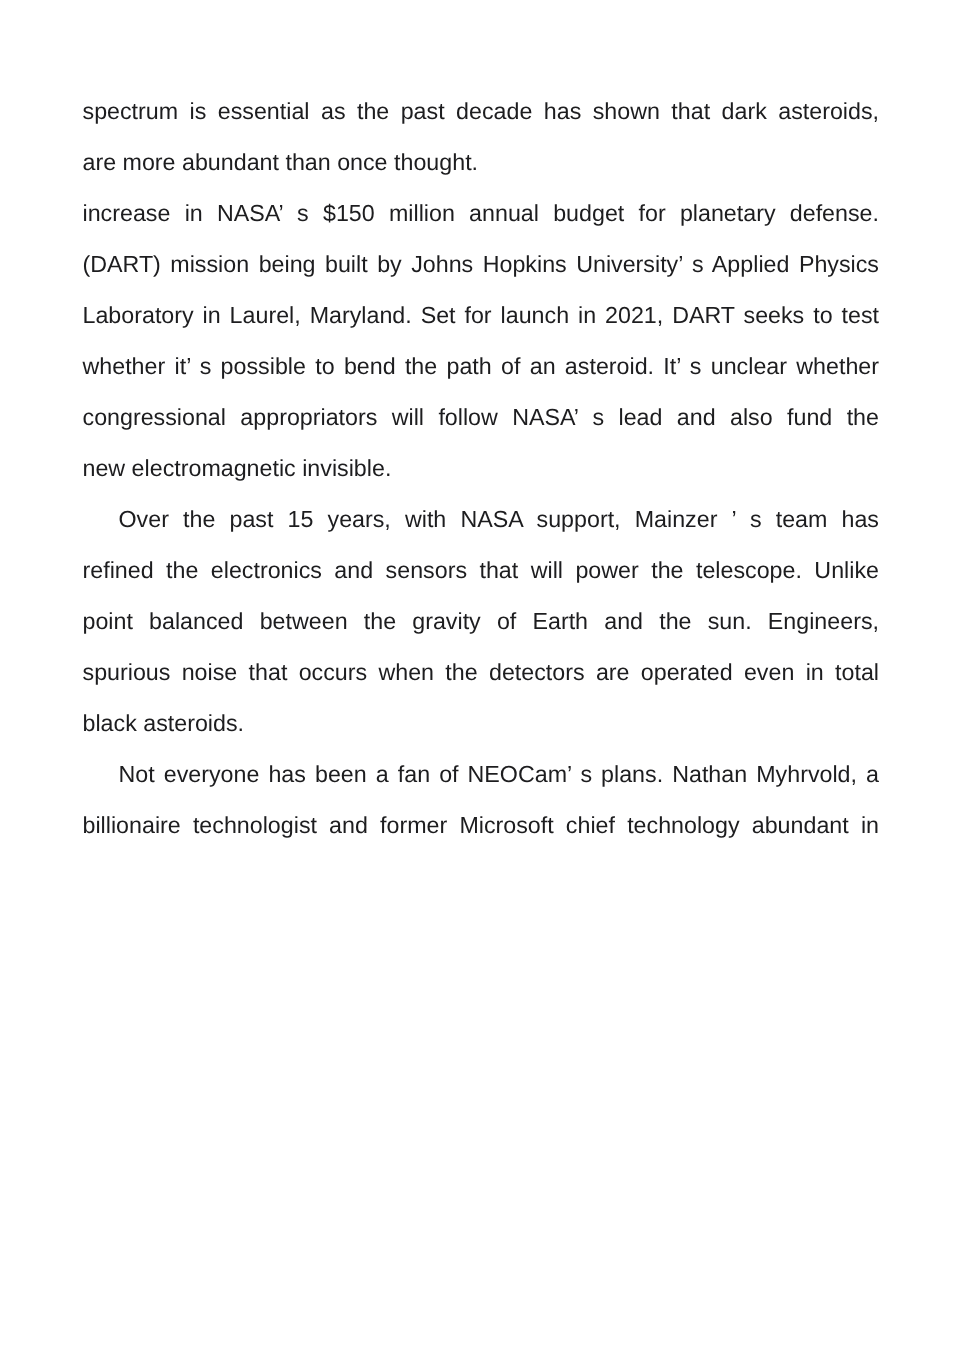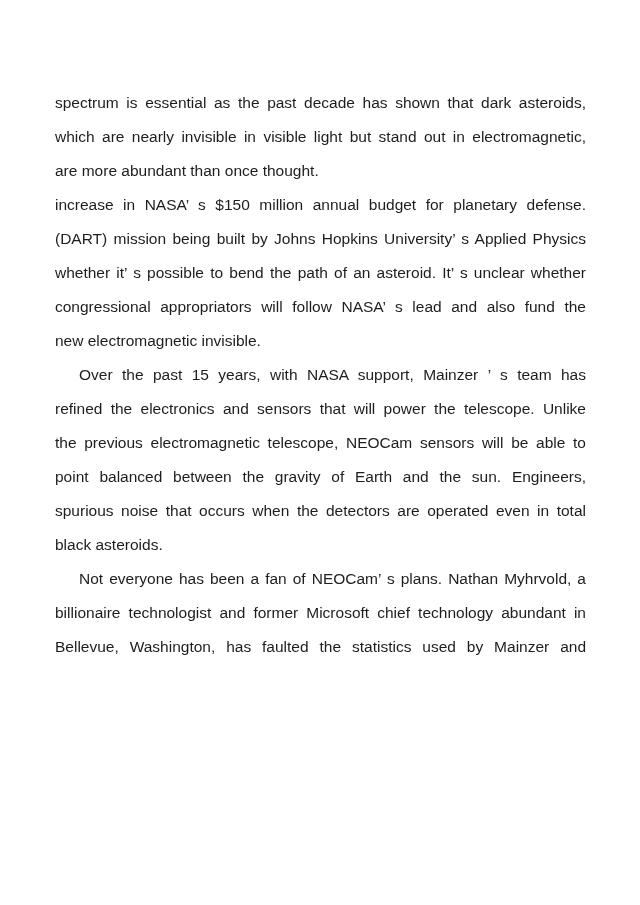--- a/index.html
+++ b/index.html
@@ -36,32 +36,30 @@
     text-align-last: left;
   }
   .line.indent {
     text-indent: 24px;
   }
 </style>
 </head>
 <body style="background: rgb(255, 255, 255);">
 
 <div class="page">
-  <div class="doc" style="color: rgb(29, 29, 31); margin-top: 28px;">
+  <div class="doc" style="color: rgb(29, 29, 31);">
       <div class="line">spectrum is essential as the past decade has shown that dark asteroids,</div>
-      <div class="line">which are nearly invisible in visible light but stand out in electromagnetic,</div>
       <div class="line last">are more abundant than once thought.</div>
       <div class="line">increase in NASA’ s $150 million annual budget for planetary defense.</div>
       <div class="line">(DART) mission being built by Johns Hopkins University’ s Applied Physics</div>
+      <div class="line">Laboratory in Laurel, Maryland. Set for launch in 2021, DART seeks to test</div>
       <div class="line">whether it’ s possible to bend the path of an asteroid. It’ s unclear whether</div>
       <div class="line">congressional appropriators will follow NASA’ s lead and also fund the</div>
       <div class="line last">new electromagnetic invisible.</div>
       <div class="line indent">Over the past 15 years, with NASA support, Mainzer ’ s team has</div>
       <div class="line">refined the electronics and sensors that will power the telescope. Unlike</div>
-      <div class="line">the previous electromagnetic telescope, NEOCam sensors will be able to</div>
       <div class="line">point balanced between the gravity of Earth and the sun. Engineers,</div>
       <div class="line">spurious noise that occurs when the detectors are operated even in total</div>
       <div class="line last">black asteroids.</div>
       <div class="line indent">Not everyone has been a fan of NEOCam’ s plans. Nathan Myhrvold, a</div>
       <div class="line">billionaire technologist and former Microsoft chief technology abundant in</div>
-      <div class="line">Bellevue, Washington, has faulted the statistics used by Mainzer and</div>
     </div>
 </div>
 
 </body></html>

